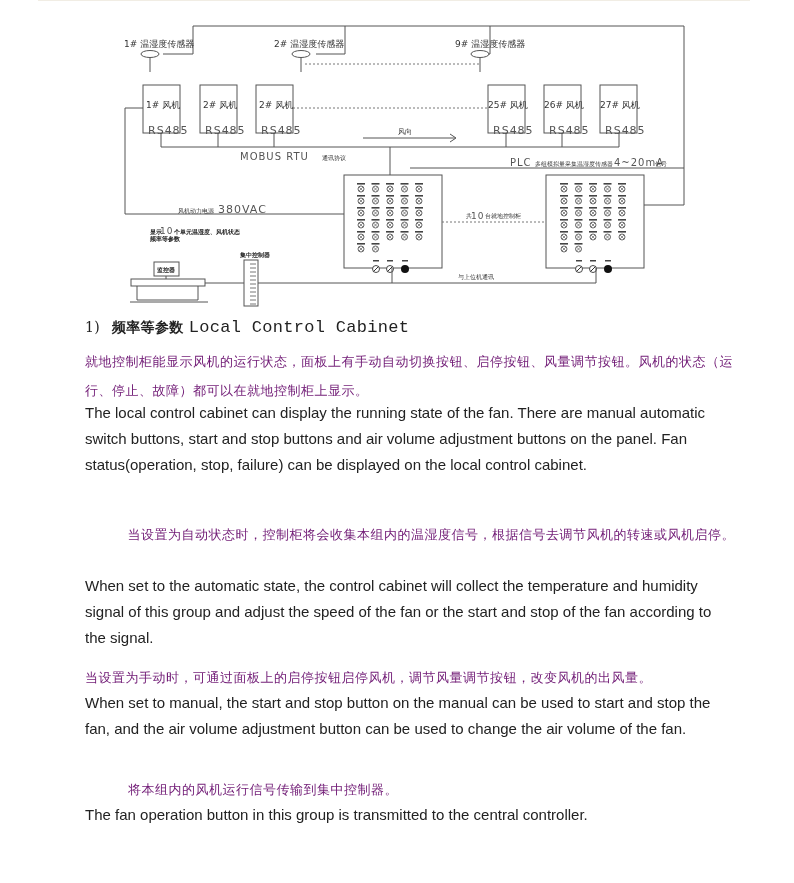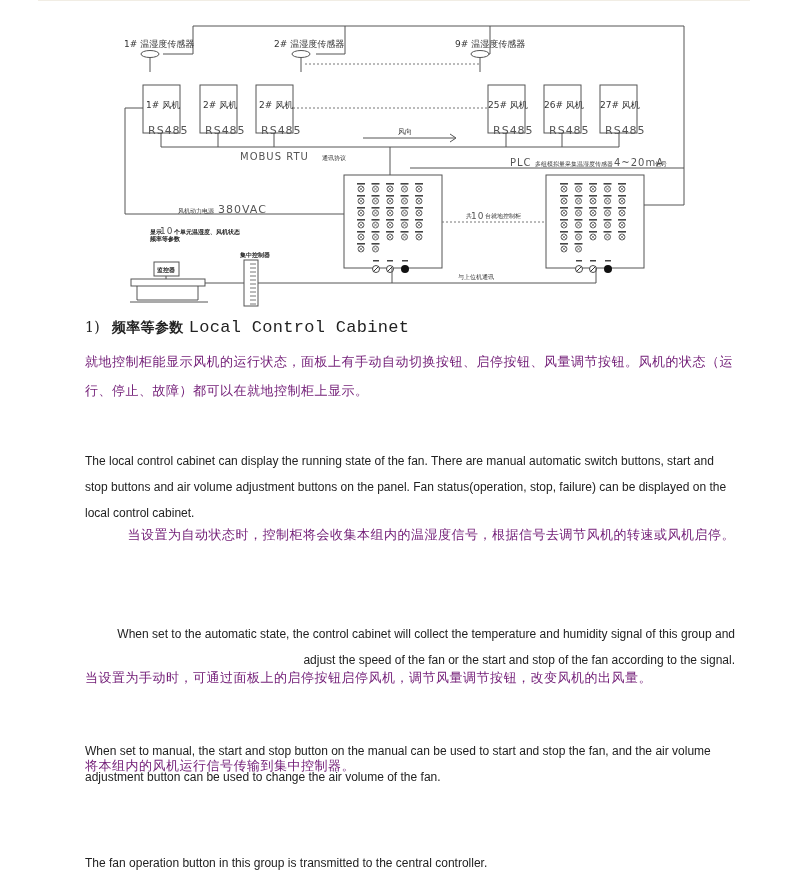--- a/index.html
+++ b/index.html
@@ -11,21 +11,21 @@
   .mono { font-family: "DejaVu Sans", sans-serif; fill: #555; letter-spacing: 1px; }
   .line { stroke: #555; stroke-width: 1; fill: none; }
   .dash { stroke: #777; stroke-width: 1; stroke-dasharray: 2 2; fill: none; }
   .box { stroke: #555; stroke-width: 1; fill: #fff; }
 
   .text-block { position: absolute; left: 85px; width: 650px; }
   .heading { position: absolute; left: 85px; top: 318px; font-family: "DejaVu Serif", serif; font-size: 14px; font-weight: bold; color: #222; letter-spacing: 0.3px; }
   .heading .num { font-weight: normal; margin-right: 12px; }
   .heading .en { font-family: "Liberation Mono", monospace; font-weight: normal; font-size: 17px; }
   .cn { font-family: "DejaVu Serif", serif; font-size: 13px; color: #701a75; line-height: 29px; letter-spacing: 0.5px; }
-  .en-p { font-family: "Liberation Sans", sans-serif; font-size: 12px; color: #222; line-height: 26px; margin-top: 48px; }
+  .en-p { font-family: "Liberation Sans", sans-serif; font-size: 15px; color: #222; line-height: 26px; }
 </style>
 </head>
 <body>
 
 <div class="topline"></div>
 
 <svg id="diagram" width="794" height="310">
 
   <polyline class="line" points="163,54 193,54 193,26 345,26 345,54 316,54"></polyline>
   <polyline class="line" points="345,26 684,26 684,205 633,205"></polyline>
@@ -329,19 +329,19 @@
 </svg>
 
 <div class="heading">
   <span class="num">1)</span><span>频率等参数</span> <span class="en">Local Control Cabinet</span>
 </div>
 
 <div class="text-block cn" style="top:347px;">就地控制柜能显示风机的运行状态，面板上有手动自动切换按钮、启停按钮、风量调节按钮。风机的状态（运行、停止、故障）都可以在就地控制柜上显示。</div>
 <div class="text-block en-p" style="top:400px;">The local control cabinet can display the running state of the fan. There are manual automatic switch buttons, start and stop buttons and air volume adjustment buttons on the panel. Fan status(operation, stop, failure) can be displayed on the local control cabinet.</div>
 
 <div class="text-block cn" style="top:520px;text-align:right;">当设置为自动状态时，控制柜将会收集本组内的温湿度信号，根据信号去调节风机的转速或风机启停。</div>
-<div class="text-block en-p" style="top:573px;text-align:right;">When set to the automatic state, the control cabinet will collect the temperature and humidity signal of this group and adjust the speed of the fan or the start and stop of the fan according to the signal.</div>
+<div class="text-block en-p" style="top:573px;">When set to the automatic state, the control cabinet will collect the temperature and humidity signal of this group and adjust the speed of the fan or the start and stop of the fan according to the signal.</div>
 
 <div class="text-block cn" style="top:663px;font-family:Liberation Serif, serif;">当设置为手动时，可通过面板上的启停按钮启停风机，调节风量调节按钮，改变风机的出风量。</div>
 <div class="text-block en-p" style="top:690px;">When set to manual, the start and stop button on the manual can be used to start and stop the fan, and the air volume adjustment button can be used to change the air volume of the fan.</div>
 
-<div class="text-block cn" style="top:751px;">将本组内的风机运行信号传输到集中控制器。</div>
+<div class="text-block cn" style="top:775px;margin-left:43px;">将本组内的风机运行信号传输到集中控制器。</div>
 <div class="text-block en-p" style="top:802px;">The fan operation button in this group is transmitted to the central controller.</div>
 
 </body></html>

